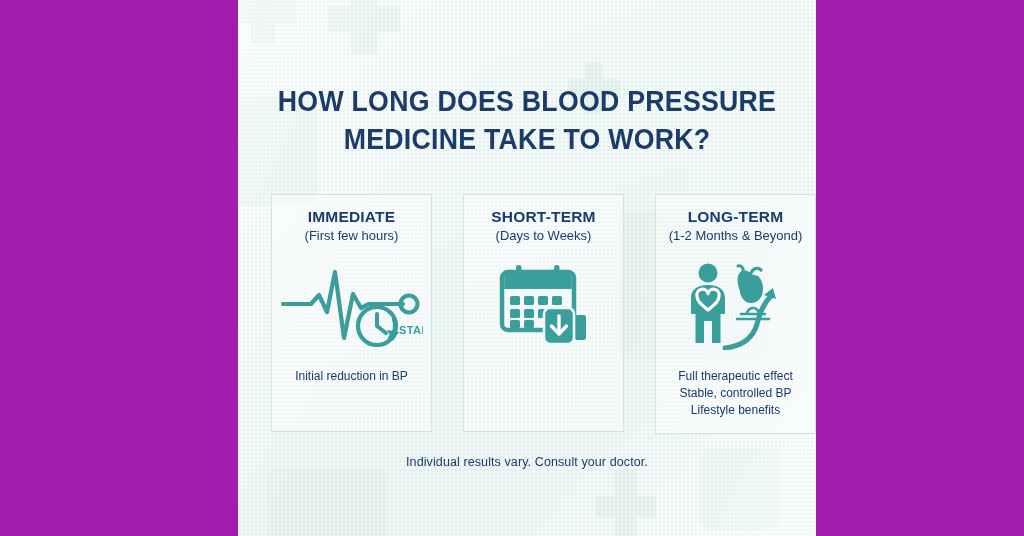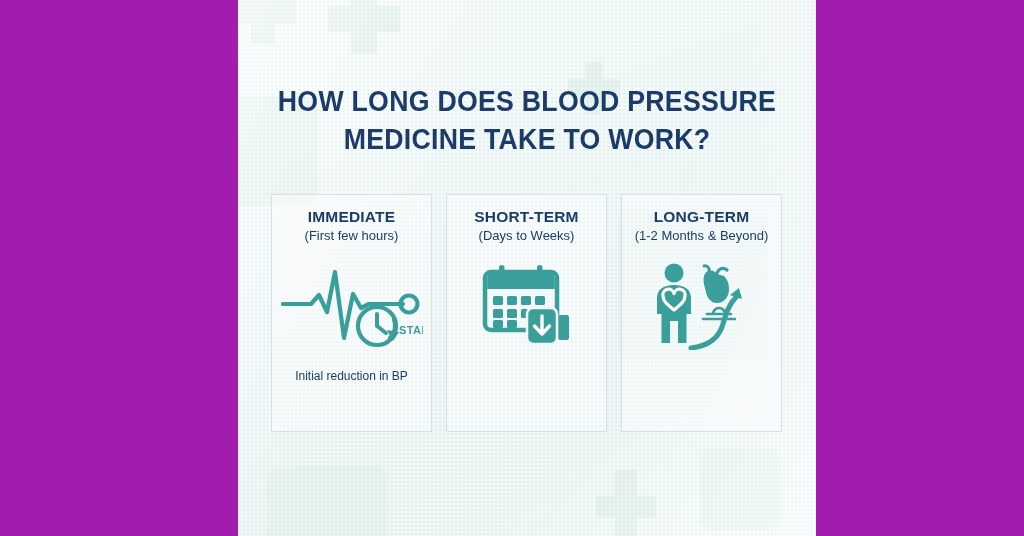--- a/index.html
+++ b/index.html
@@ -84,21 +84,21 @@
   }
   .title-line { display: block; white-space: nowrap; }
 
   
   .cards {
     position: absolute;
     left: 33px;
     top: 194px;
     width: 512px;
     display: flex;
-    gap: 14px;
+    gap: 31px;
     align-items: flex-start;
   }
   .card {
     flex: 0 0 161px;
     box-sizing: border-box;
     min-height: 238px;
     border: 1px solid #cfe3e3;
     background: rgba(255,255,255,0.42);
     padding: 13px 8px 14px 8px;
     display: flex;
@@ -296,19 +296,25 @@
 
             <path d="M62 52 h24 M58 57 h32" stroke="#3a9e9b" stroke-width="2.6" stroke-linecap="round"></path>
             <path d="M68 52 a 6 6 0 0 1 12 0" fill="none" stroke="#3a9e9b" stroke-width="2.6"></path>
 
             <path d="M46 86
                      c 18 -2 28 -10 32 -24
                      c 3 -11 6 -20 14 -28" fill="none" stroke="#3a9e9b" stroke-width="5" stroke-linecap="round"></path>
             <path d="M85 33 L94 26 L97 37 Z" fill="#3a9e9b"></path>
           </svg>
         </div>
+        <div class="card-body">
+          <span>Full therapeutic effect</span>
+          <span>Stable, controlled BP</span>
+          <span>Lifestyle benefits</span>
+        </div>
       </div>
 
     </div>
 
+    <div class="footer">Individual results vary. Consult your doctor.</div>
 
   </div>
 </div>
 
 </body></html>

